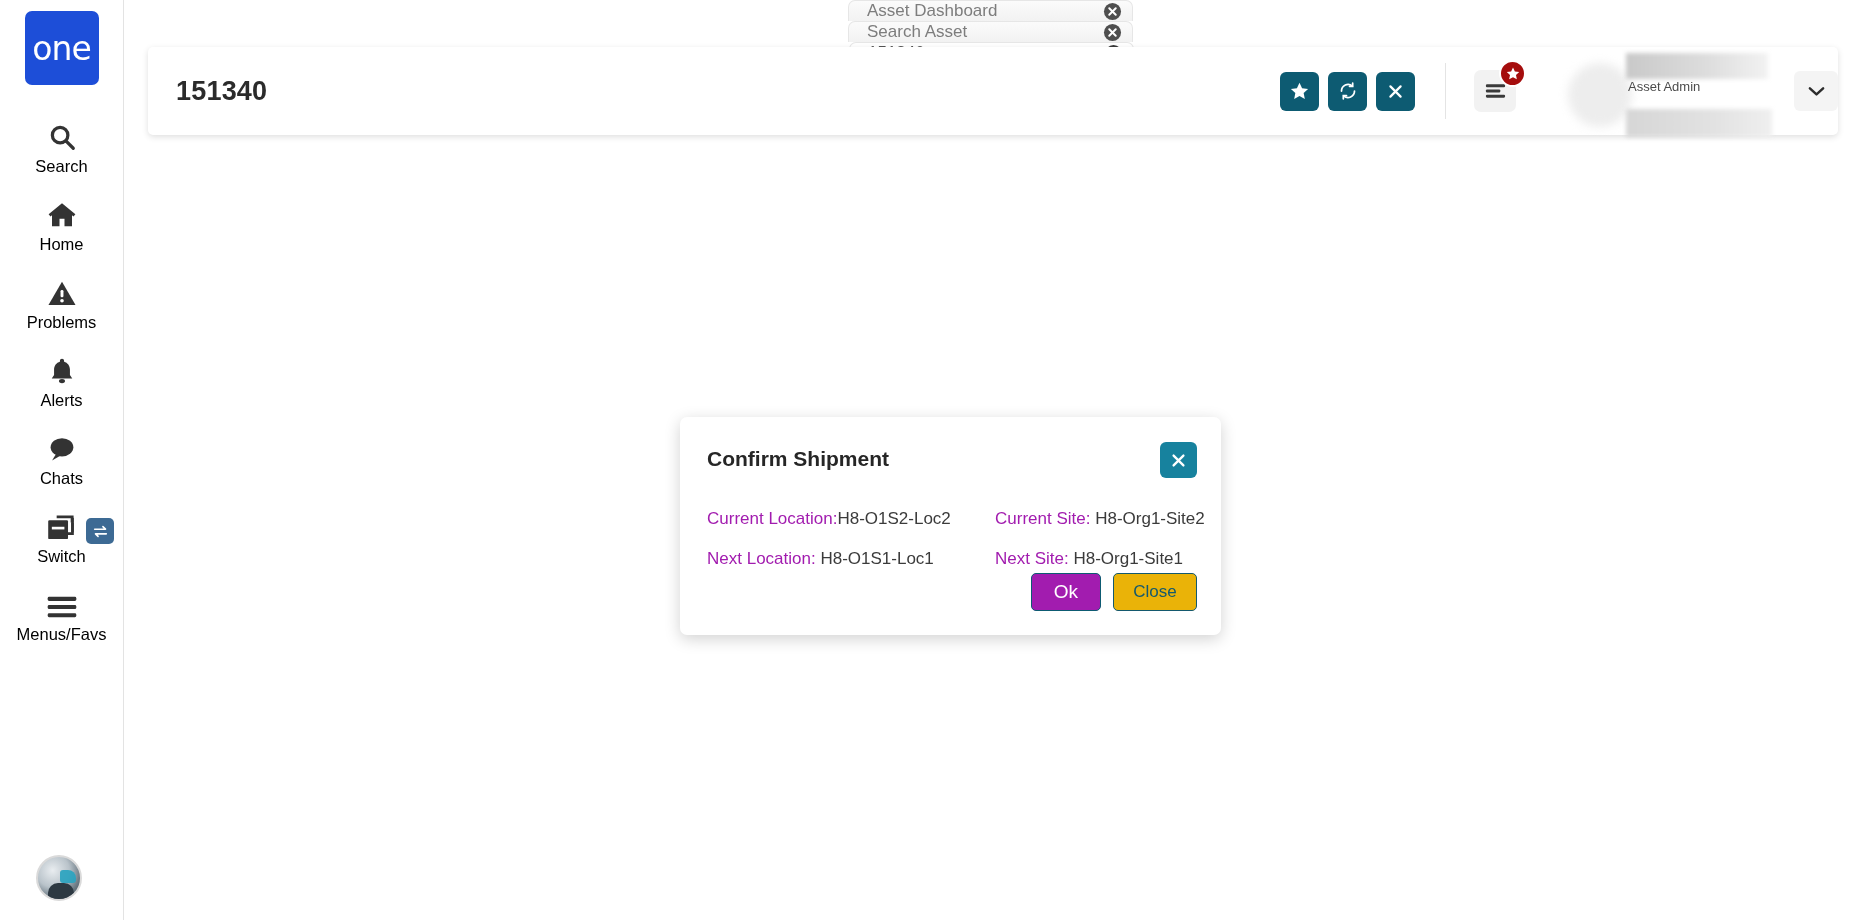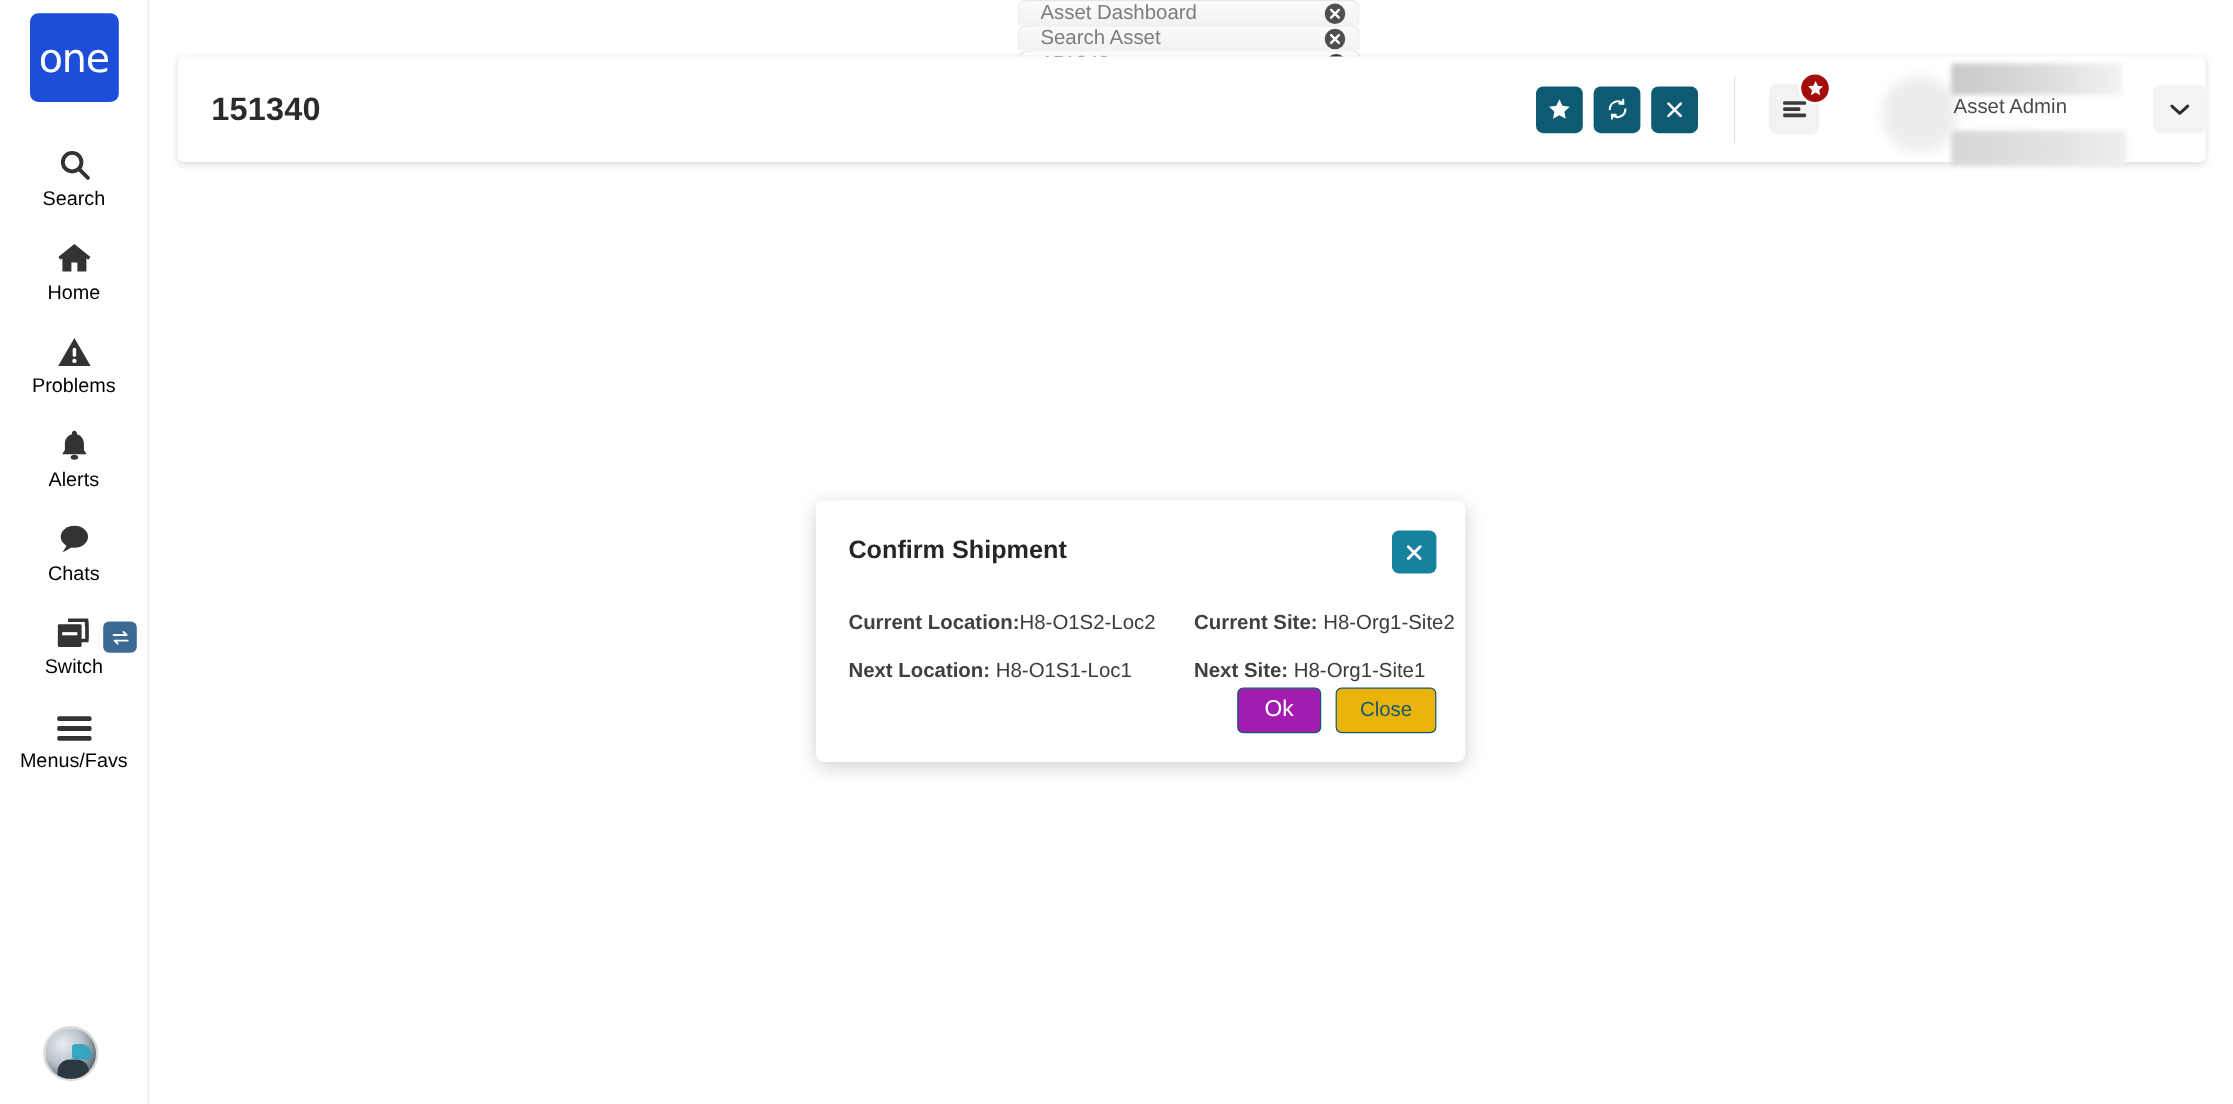--- a/index.html
+++ b/index.html
@@ -147,21 +147,21 @@
   .redact {
     position: absolute; left: 58px;
     background: linear-gradient(90deg, #c9c9c9 0%, #dcdcdc 55%, #f2f2f2 100%);
     filter: blur(2px);
   }
   .redact-top { top: 6px; width: 142px; height: 26px; }
   .redact-bot { top: 62px; width: 146px; height: 28px;
     background: linear-gradient(90deg, #d6d6d6 0%, #e2e2e2 60%, #efefef 100%); }
   .user-name {
     position: absolute; left: 60px; top: 32px;
-    font-size: 17px; color: #4b4b4b; z-index: 3;
+    font-size: 13px; color: #4b4b4b; z-index: 3;
   }
   .chev-btn {
     position: absolute; right: 0; top: 24px;
     width: 44px; height: 40px; border-radius: 6px;
     background: #f4f4f4; border: none; cursor: pointer;
     display: flex; align-items: center; justify-content: center;
   }
 
   
   .body-canvas {
@@ -188,21 +188,21 @@
     background: #17829e; border: none; cursor: pointer;
     display: flex; align-items: center; justify-content: center;
   }
   .modal-grid {
     position: absolute; left: 27px; top: 92px;
     width: 570px;
     display: grid; grid-template-columns: 288px 282px;
     row-gap: 20px;
   }
   .fld { font-size: 17px; color: #2f2f2f; white-space: nowrap; }
-  .fld b { font-weight: bold; color: #404040; }
+  .fld b { font-weight: normal; color: #a21caf; }
   .fld .v { color: #3b3b3b; }
   .modal-actions {
     position: absolute; right: 24px; bottom: 24px;
     display: flex; gap: 12px;
   }
   .btn-ok {
     min-width: 70px; height: 38px; padding: 0 22px;
     background: #a21caf; color: #fff; border: 1px solid #0d5b72;
     border-radius: 5px; font-size: 19px; cursor: pointer;
     font-family: "Liberation Sans", sans-serif;

